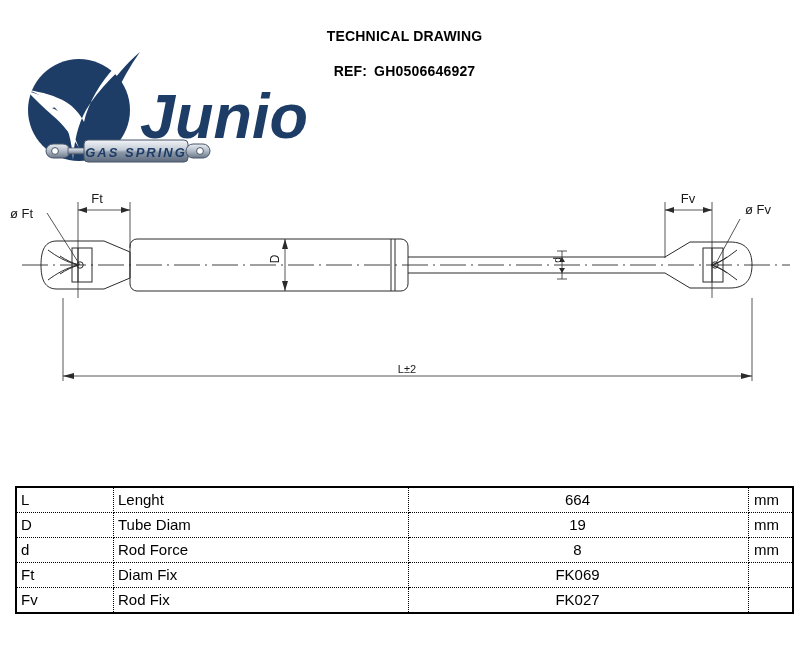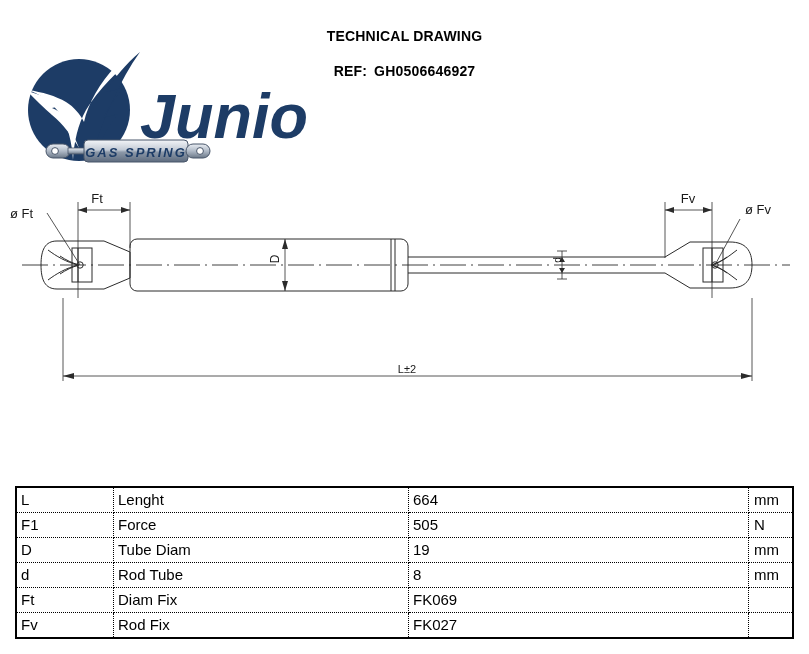--- a/index.html
+++ b/index.html
@@ -77,21 +77,21 @@
     font-size: 15px;
     height: 24px;
     padding: 0 4px;
     line-height: 24px;
     white-space: nowrap;
     overflow: hidden;
   }
   #spec-table tr:last-child td { border-bottom: none; }
   #spec-table td.c-symbol { width: 88px; }
   #spec-table td.c-label  { width: 286px; }
-  #spec-table td.c-value  { text-align: left; padding-right: 6px; margin-top: 36px; }
+  #spec-table td.c-value  { text-align: center; padding-right: 6px; margin-top: 36px; }
   #spec-table td.c-unit   { width: 34px; border-right: none; padding-left: 5px; }
 </style>
 </head>
 <body>
 
 <div id="header-title">TECHNICAL DRAWING</div>
 
 <div id="header-ref-wrap">
   <span class="ref-label">REF:</span><span class="ref-value">GH0506646927</span>
 </div>
@@ -244,34 +244,28 @@
 
 <table id="spec-table">
   <tbody>
     <tr>
       <td class="c-symbol">L</td>
       <td class="c-label">Lenght</td>
       <td class="c-value">664</td>
       <td class="c-unit">mm</td>
     </tr>
     <tr>
-      <td class="c-symbol">F1</td>
-      <td class="c-label">Force</td>
-      <td class="c-value">505</td>
-      <td class="c-unit">N</td>
-    </tr>
-    <tr>
       <td class="c-symbol">D</td>
       <td class="c-label">Tube Diam</td>
       <td class="c-value">19</td>
       <td class="c-unit">mm</td>
     </tr>
     <tr>
       <td class="c-symbol">d</td>
-      <td class="c-label">Rod Tube</td>
+      <td class="c-label">Rod Force</td>
       <td class="c-value">8</td>
       <td class="c-unit">mm</td>
     </tr>
     <tr>
       <td class="c-symbol">Ft</td>
       <td class="c-label">Diam Fix</td>
       <td class="c-value">FK069</td>
       <td class="c-unit"></td>
     </tr>
     <tr>

